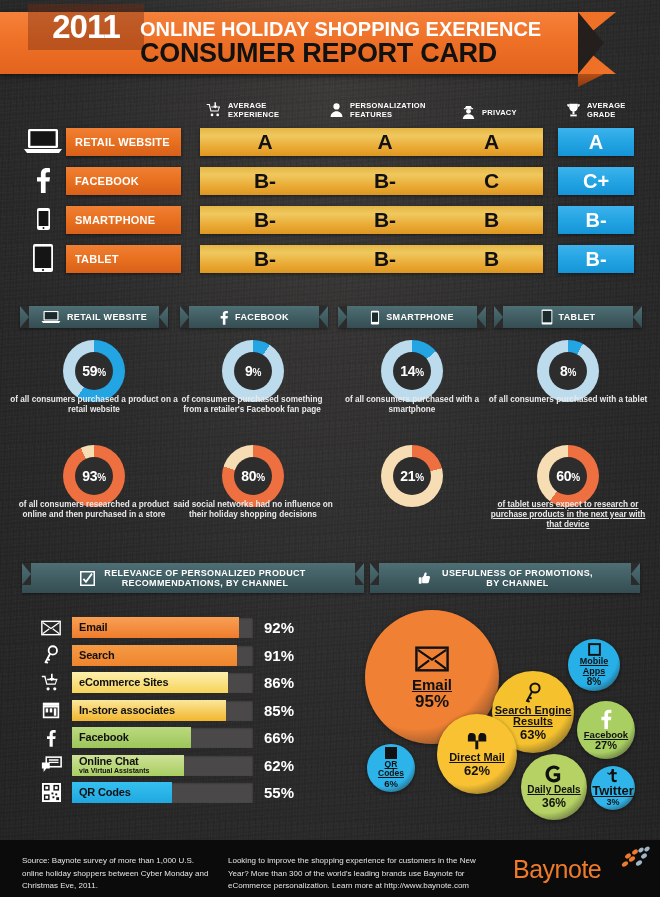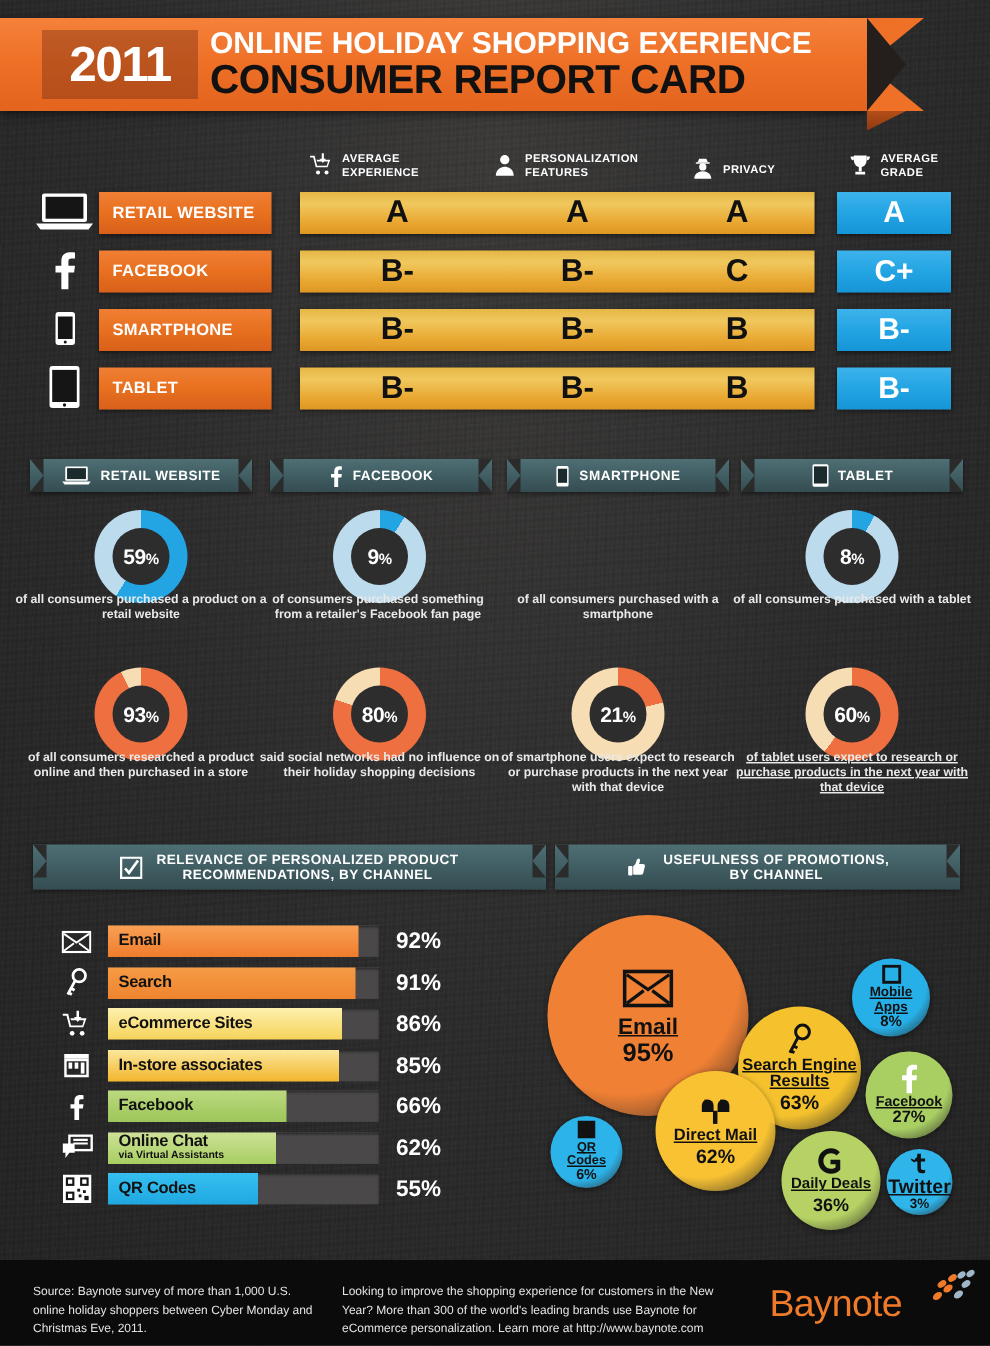--- a/index.html
+++ b/index.html
@@ -35,21 +35,21 @@
     width:0;height:0;
     border-top:31px solid transparent;border-bottom:31px solid transparent;
     border-left:26px solid #241f1d;
   }
   .banner-fold{
     position:absolute;left:578px;top:74px;width:26px;height:13px;
     background:linear-gradient(180deg,#b44e18,#8e3a10);
     clip-path:polygon(0 0,100% 0,0 100%);
   }
   .year-box{
-    position:absolute;left:28px;top:20px;width:104px;height:46px;
+    position:absolute;left:28px;top:4px;width:116px;height:46px;
     background:rgba(120,45,20,.42);
     display:flex;align-items:center;justify-content:center;
   }
   .year-txt{
     font-size:33px;font-weight:bold;color:#fff;letter-spacing:-1px;
     font-family:"Liberation Sans", sans-serif;
   }
   .hdr-line1{
     position:absolute;left:140px;top:18px;
     font-size:20px;font-weight:bold;color:#ffffff;letter-spacing:0px;
@@ -325,20 +325,25 @@
   </div>
   <div class="dcap" style="left:8px;top:395px;width:172px;">of all consumers purchased a product on a retail website</div>
 
   <div class="donut" id="dn-b1" style="left: 222px; top: 340px; background: conic-gradient(rgb(35, 164, 227) 0deg, rgb(35, 164, 227) 32.4deg, rgb(188, 220, 238) 32.4deg, rgb(188, 220, 238) 360deg);">
     <div class="hole">
       <span class="pct"><span>9</span><em>%</em></span>
     </div>
   </div>
   <div class="dcap" style="left:172px;top:395px;width:160px;">of consumers purchased something from a retailer's Facebook fan page</div>
 
+  <div class="donut" id="dn-b2" style="left: 381px; top: 340px; background: conic-gradient(rgb(35, 164, 227) 0deg, rgb(35, 164, 227) 50.4deg, rgb(188, 220, 238) 50.4deg, rgb(188, 220, 238) 360deg);">
+    <div class="hole">
+      <span class="pct"><span>14</span><em>%</em></span>
+    </div>
+  </div>
   <div class="dcap" style="left:332px;top:395px;width:160px;">of all consumers purchased with a smartphone</div>
 
   <div class="donut" id="dn-b3" style="left: 537px; top: 340px; background: conic-gradient(rgb(35, 164, 227) 0deg, rgb(35, 164, 227) 28.8deg, rgb(188, 220, 238) 28.8deg, rgb(188, 220, 238) 360deg);">
     <div class="hole">
       <span class="pct"><span>8</span><em>%</em></span>
     </div>
   </div>
   <div class="dcap" style="left:488px;top:395px;width:160px;">of all consumers purchased with a tablet</div>
 
   <div class="donut" id="dn-o0" style="left: 63px; top: 445px; background: conic-gradient(rgb(238, 111, 63) 0deg, rgb(238, 111, 63) 334.8deg, rgb(247, 221, 180) 334.8deg, rgb(247, 221, 180) 360deg);">
@@ -353,21 +358,20 @@
       <span class="pct"><span>80</span><em>%</em></span>
     </div>
   </div>
   <div class="dcap" style="left:173px;top:500px;width:160px;">said social networks had no influence on their holiday shopping decisions</div>
 
   <div class="donut" id="dn-o2" style="left: 381px; top: 445px; background: conic-gradient(rgb(238, 111, 63) 0deg, rgb(238, 111, 63) 75.6deg, rgb(247, 221, 180) 75.6deg, rgb(247, 221, 180) 360deg);">
     <div class="hole">
       <span class="pct"><span>21</span><em>%</em></span>
     </div>
   </div>
-  <div class="dcap" style="left:330px;top:500px;width:164px;">of smartphone users expect to research or purchase products in the next year with that device</div>
 
   <div class="donut" id="dn-o3" style="left: 537px; top: 445px; background: conic-gradient(rgb(238, 111, 63) 0deg, rgb(238, 111, 63) 216deg, rgb(247, 221, 180) 216deg, rgb(247, 221, 180) 360deg);">
     <div class="hole">
       <span class="pct"><span>60</span><em>%</em></span>
     </div>
   </div>
   <div class="dcap" style="left:486px;top:500px;width:164px;text-decoration:underline;">of tablet users expect to research or purchase products in the next year with that device</div>
 
   <div class="ribbon" style="left:22px;top:563px;width:342px;height:30px;">
     <span class="rico" style="margin-right:3px;">

